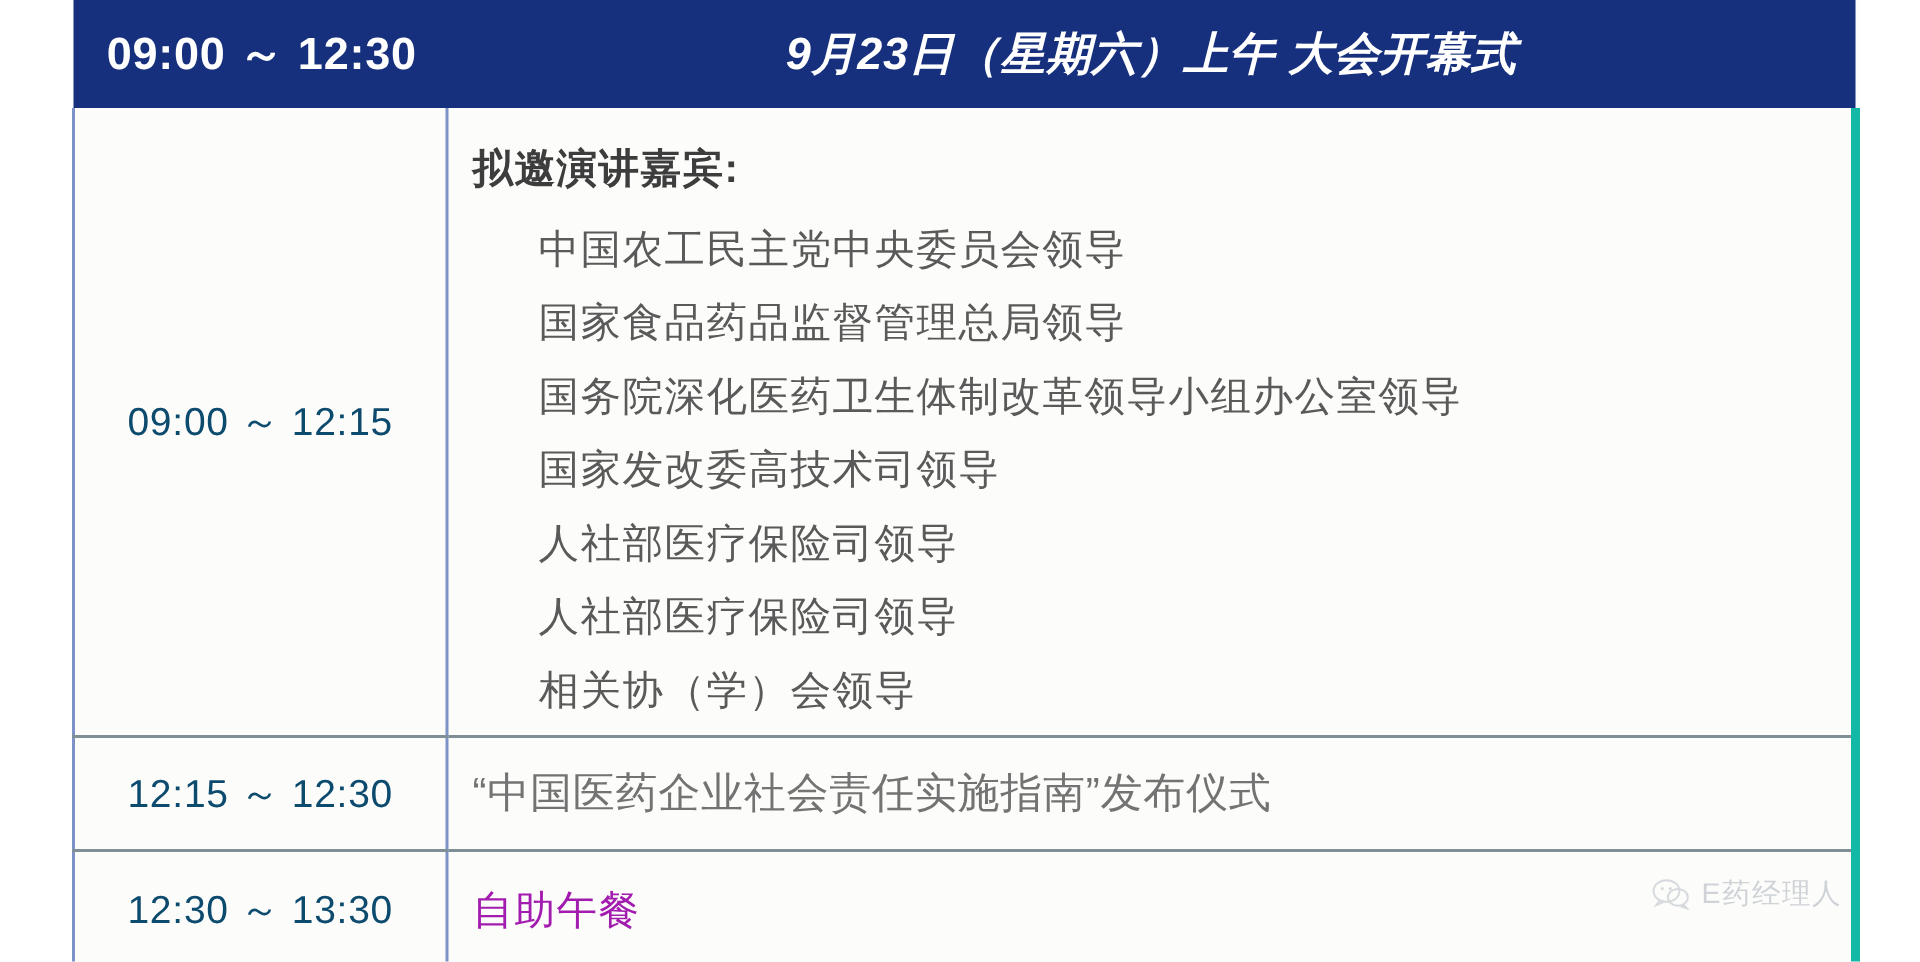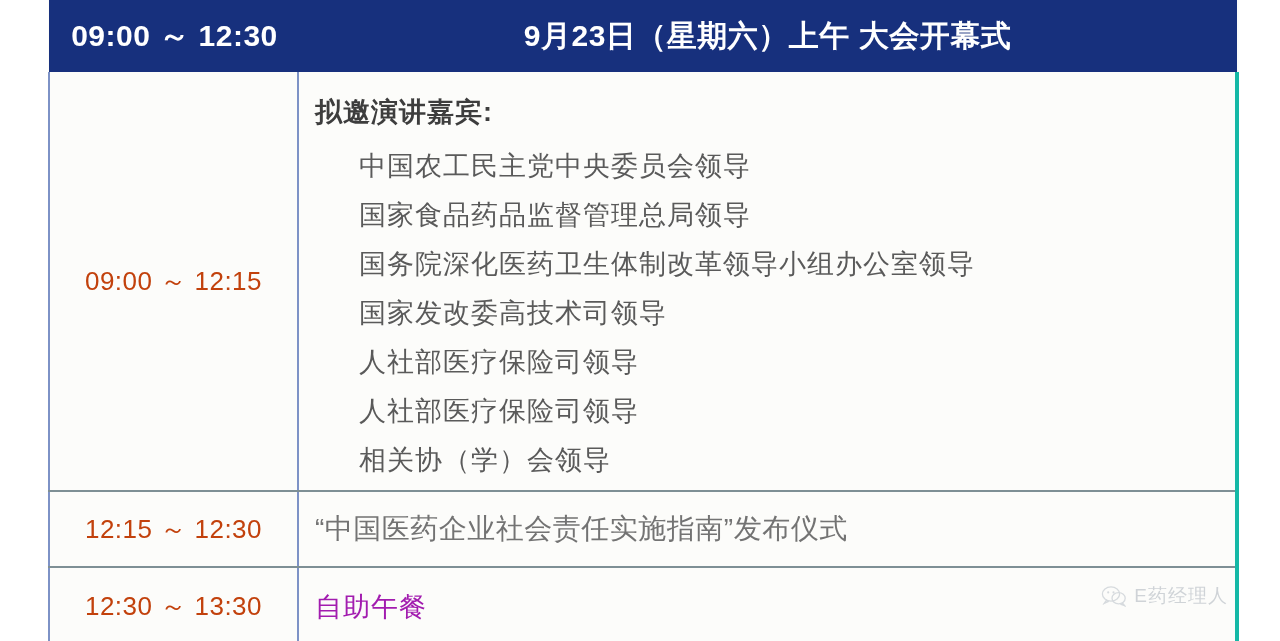--- a/index.html
+++ b/index.html
@@ -49,37 +49,38 @@
     letter-spacing: 0.5px;
     border: none;
   }
   th.header-time {
     text-align: center;
     border-right: 2px solid #7d92c6;
     padding-left: 2px;
   }
   th.header-title {
     font-size: 29px;
+    font-style: italic;
   }
 
   
   td.time-cell {
     text-align: center;
     font-size: 26px;
-    color: #c2410c;
+    color: #0c4a6e;
     background: #fcfcfa;
     border-right: 2px solid #7d92c6;
     border-left: 2px solid #7d92c6;
     border-bottom: 2px solid #7e8f95;
     letter-spacing: 0.5px;
     white-space: nowrap;
   }
   td.body-cell {
     background: #fcfcfa;
-    border-right: 4px solid #14b8a6;
+    border-right: 6px solid #14b8a6;
     border-bottom: 2px solid #7e8f95;
     padding-left: 16px;
     color: #4a4a4a;
   }
 
   tr.guests-row td { height: 418px; vertical-align: middle; }
   tr.guests-row td.body-cell { vertical-align: top; }
   tr.ceremony-row td { height: 74px; }
   tr.lunch-row td { height: 77px; }
   tr.lunch-row td.time-cell,

